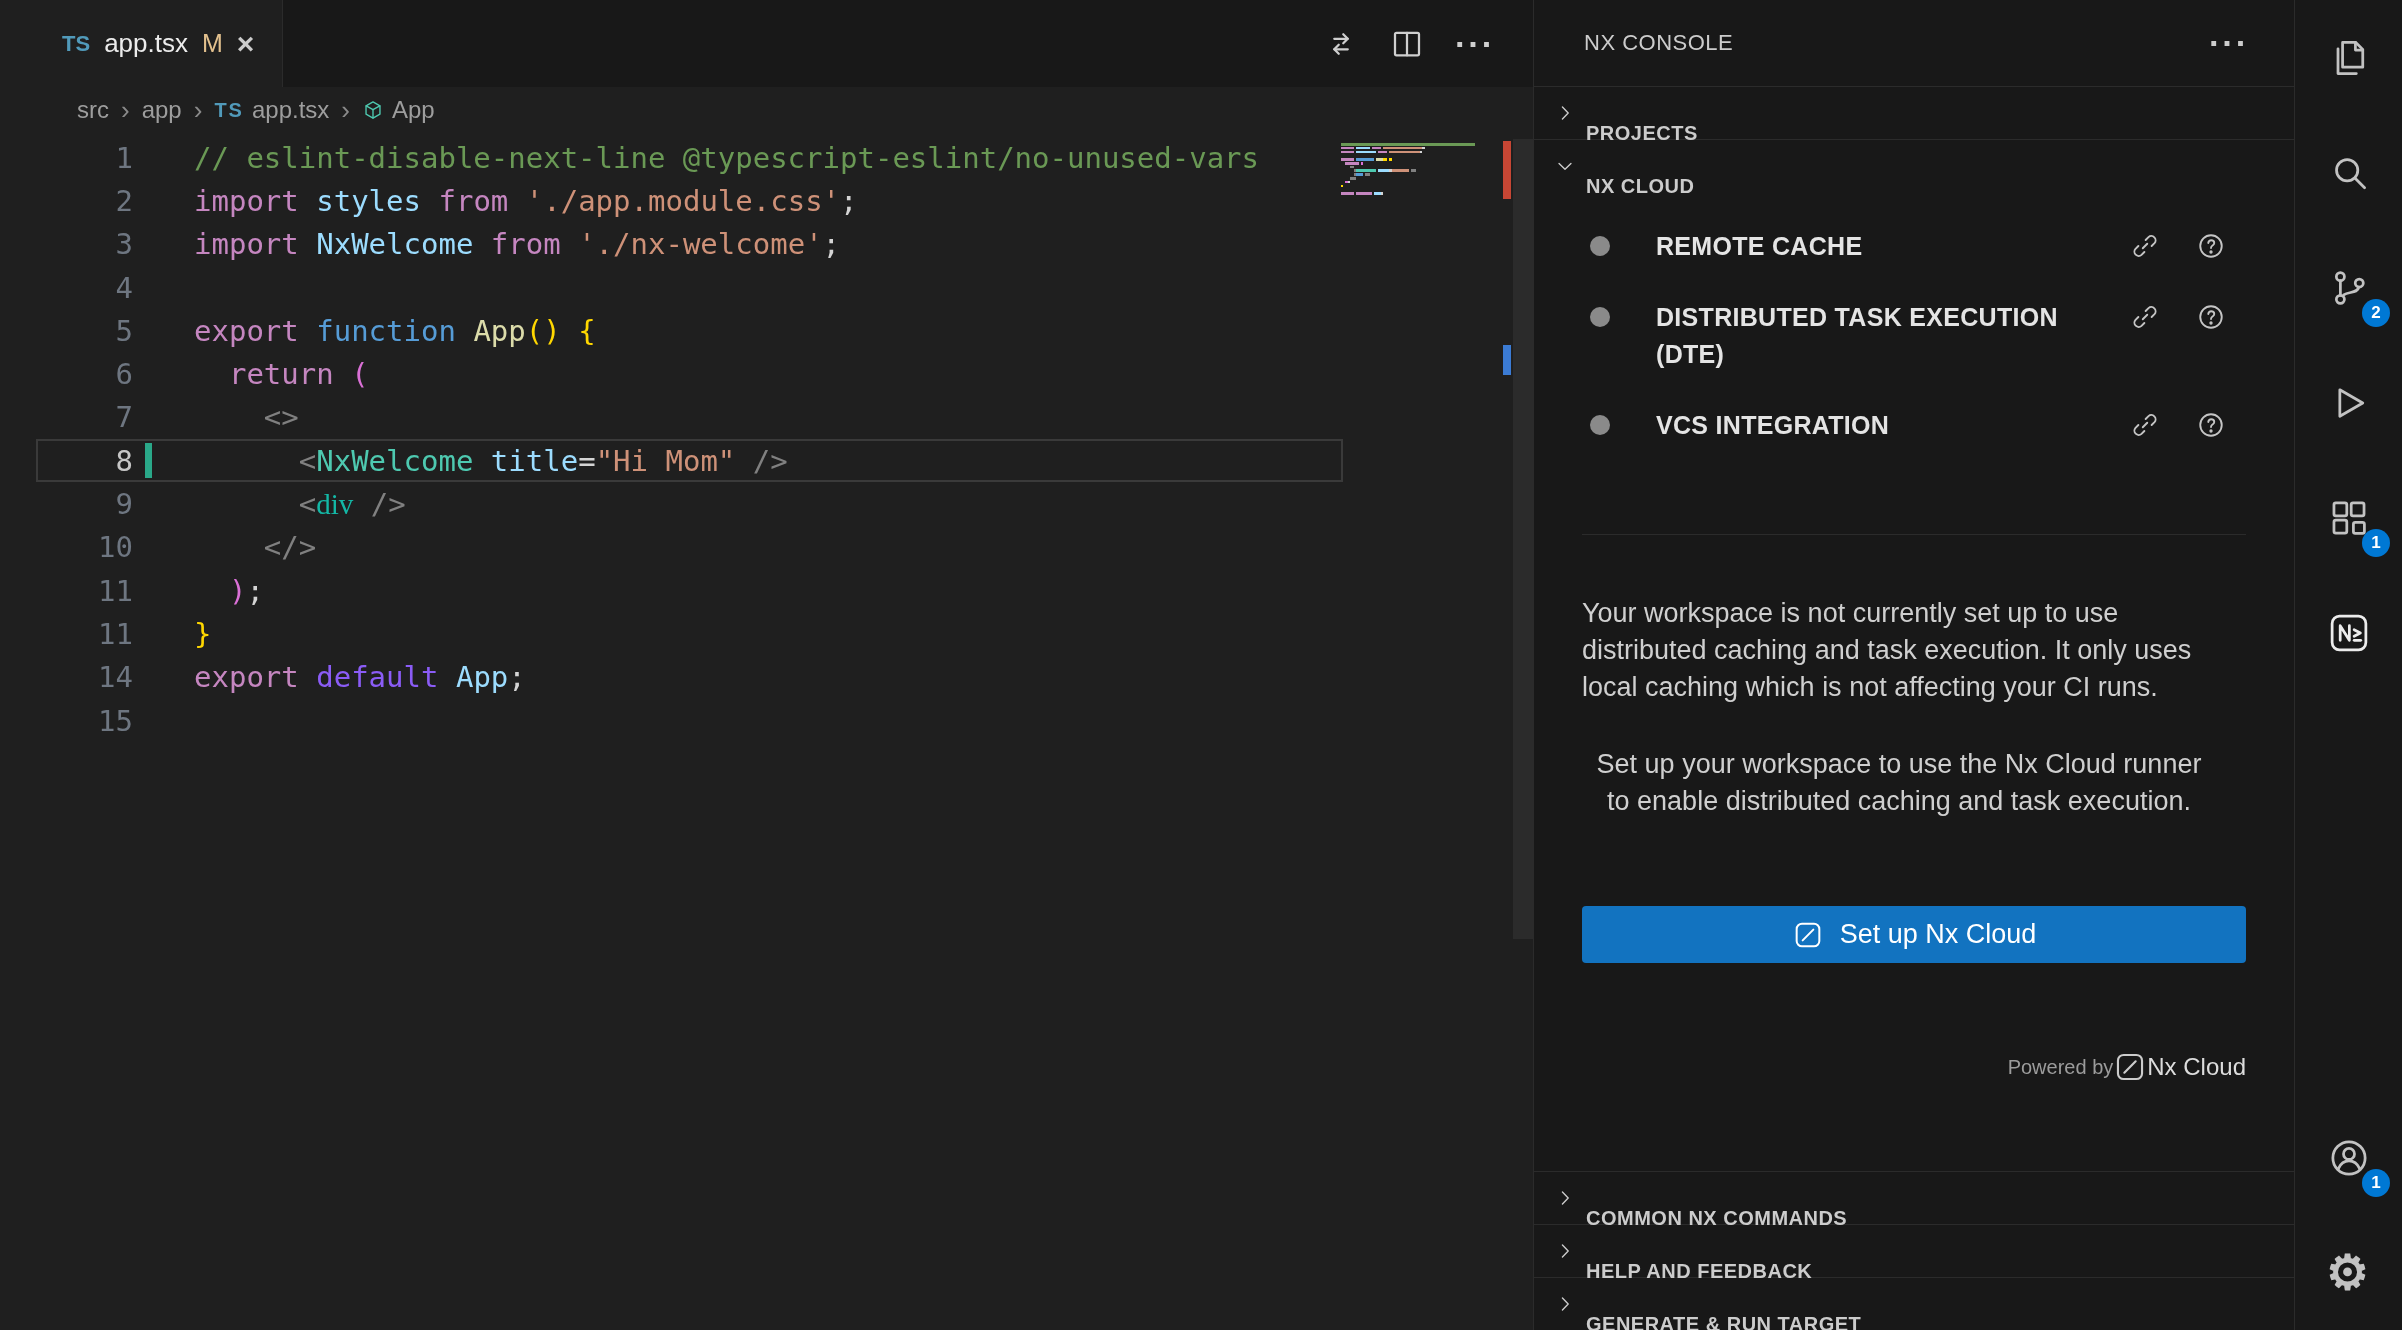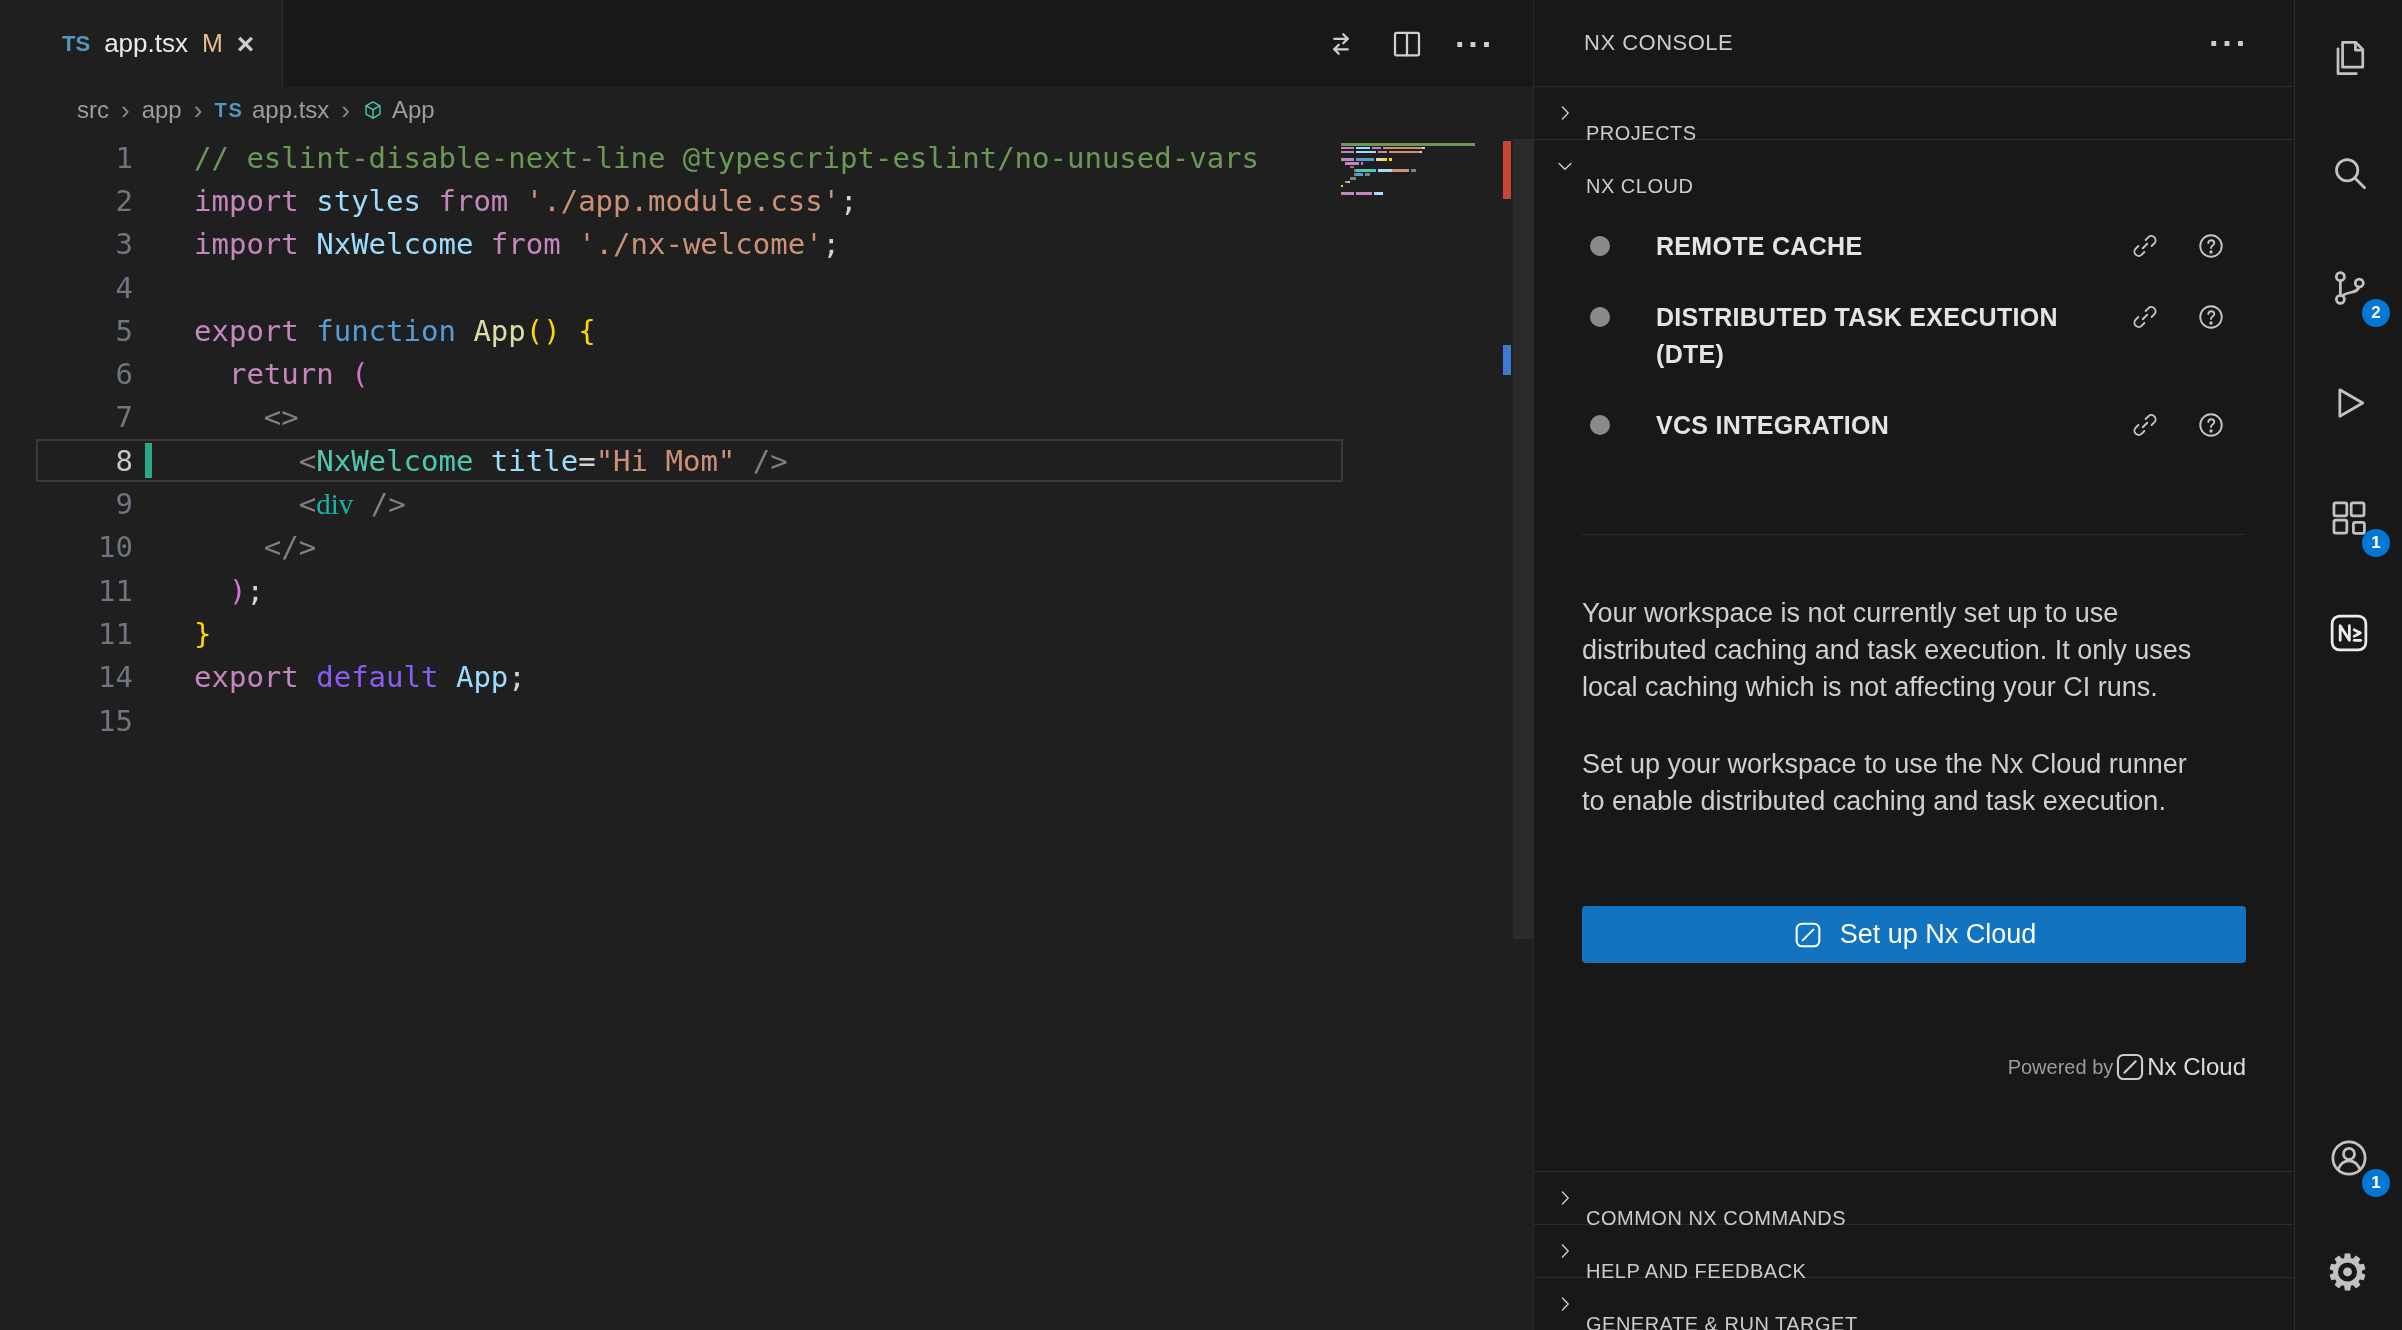--- a/index.html
+++ b/index.html
@@ -33,29 +33,29 @@
   .mm-seg { display:inline-block; height:2.6px; vertical-align:top; }
   .ruler-modified { position:absolute; right:22px; top:8px; width:8px; height:58px; background:var(--overview_modified,#c74634); }
   .ruler-cursor { position:absolute; right:22px; top:212px; width:8px; height:30px; background:var(--overview_cursor,#3b7bd4); }
   .scrollbar-thumb { position:absolute; right:0; top:6px; width:20px; height:800px; background:rgba(255,255,255,0.055); }
 
   
   .side-panel { width:761px; background:#181818; border-left:1px solid #2b2b2b; display:flex; flex-direction:column; }
   .panel-header { height:86px; flex:none; display:flex; align-items:center; padding:0 45px 0 50px; }
   .panel-title { flex:1; font-size:22px; letter-spacing:.5px; color:#cccccc; }
   .section-row { height:53px; flex:none; display:flex; align-items:center; gap:10px; padding:0 20px; border-top:1px solid #2b2b2b; color:#cccccc; }
-  .section-label { font-size:20px; font-weight:400; letter-spacing:.5px;margin-top:40px; }
+  .section-label { font-size:20px; font-weight:700; letter-spacing:.5px;margin-top:40px; }
   .panel-body { flex:1; overflow:hidden; padding:36px 48px 0 48px; }
   .feature-row { display:flex; align-items:flex-start; margin-bottom:34px; }
   .dot { width:20px; height:20px; border-radius:50%; background:#8a8a8a; margin:8px 46px 0 8px; flex:none; }
   .f-label { font-size:25px; font-weight:600; color:#e4e4e4; line-height:37px; letter-spacing:.3px; max-width:440px; flex:1; }
   .f-icons { display:flex; gap:36px; margin-left:auto; margin-top:3px; padding-right:20px; color:#c5c5c5; }
   .nxc-divider { border:none; border-top:1px solid #2b2b2b; margin:90px 0 60px 0; }
   .panel-para { font-size:27px; line-height:37px; color:#cfcfcf; max-width:634px; }
-  .panel-para + .panel-para { margin-top:40px; }
+  .panel-para + .panel-para { margin-top:40px;text-align:center; }
   .setup-btn { margin-top:86px; width:100%; height:57px; border:none; border-radius:4px; background:var(--button_background,#1273c0); color:#ffffff; font-size:27px; font-family:inherit; display:flex; align-items:center; justify-content:center; gap:16px; cursor:pointer; }
   .powered-row { margin-top:84px; height:40px; display:flex; align-items:center; justify-content:flex-end; gap:0; }
   .powered-by { font-size:20px; color:#9c9c9c; }
   .brand { font-size:24px; color:#dcdcdc; }
   .bottom-sections { margin-top:auto; }
 
   
   .activity-bar { width:108px; background:#181818; border-left:1px solid #2b2b2b; display:flex; flex-direction:column; }
   .act-item { width:100%; height:115px; display:flex; align-items:center; justify-content:center; position:relative; color:#c2c2c2; }
   .act-item.active { color:#ececec; }

